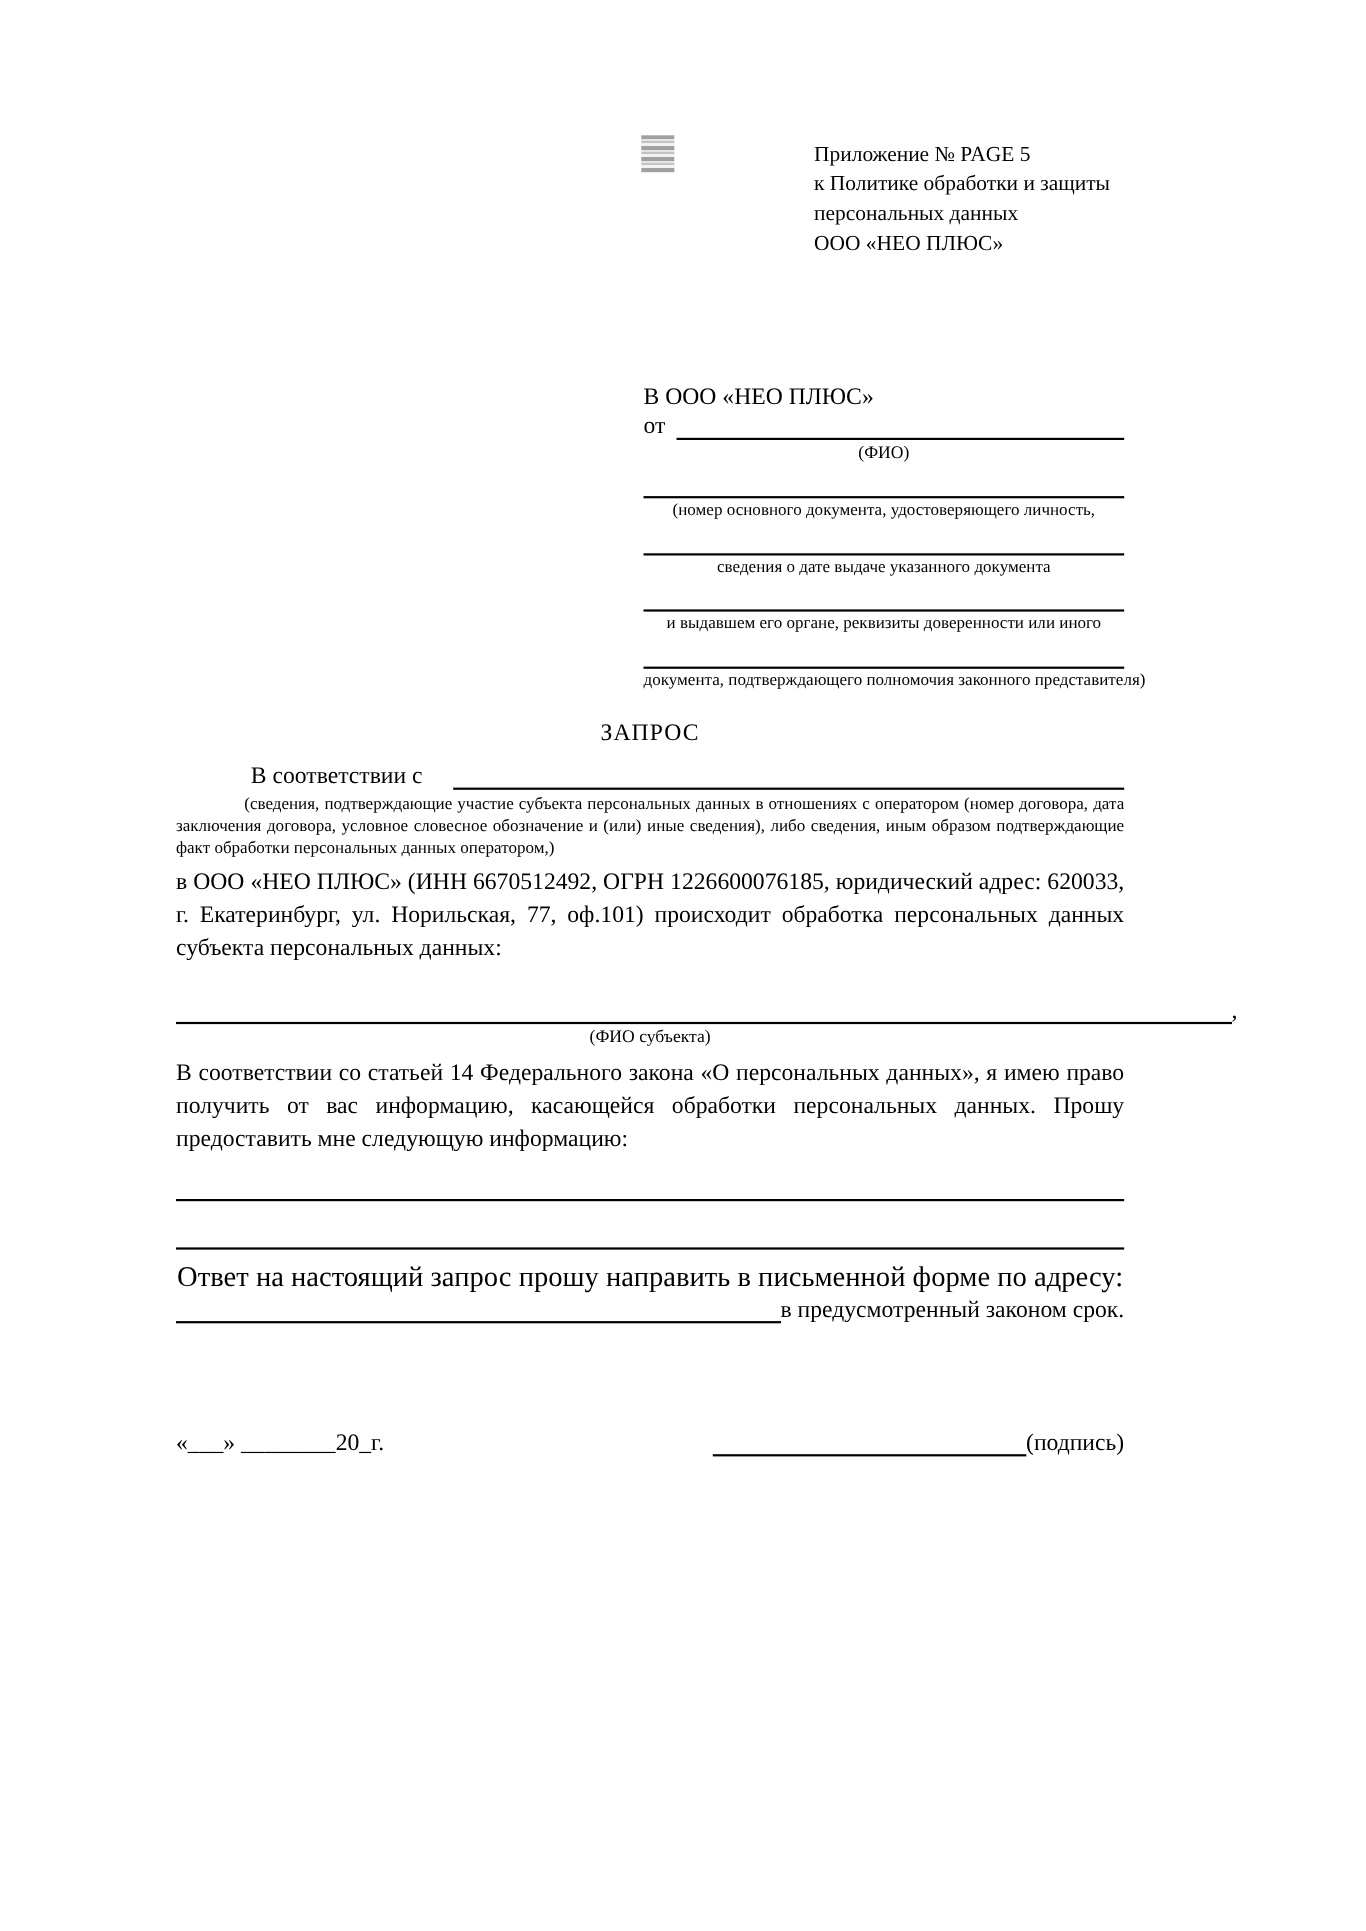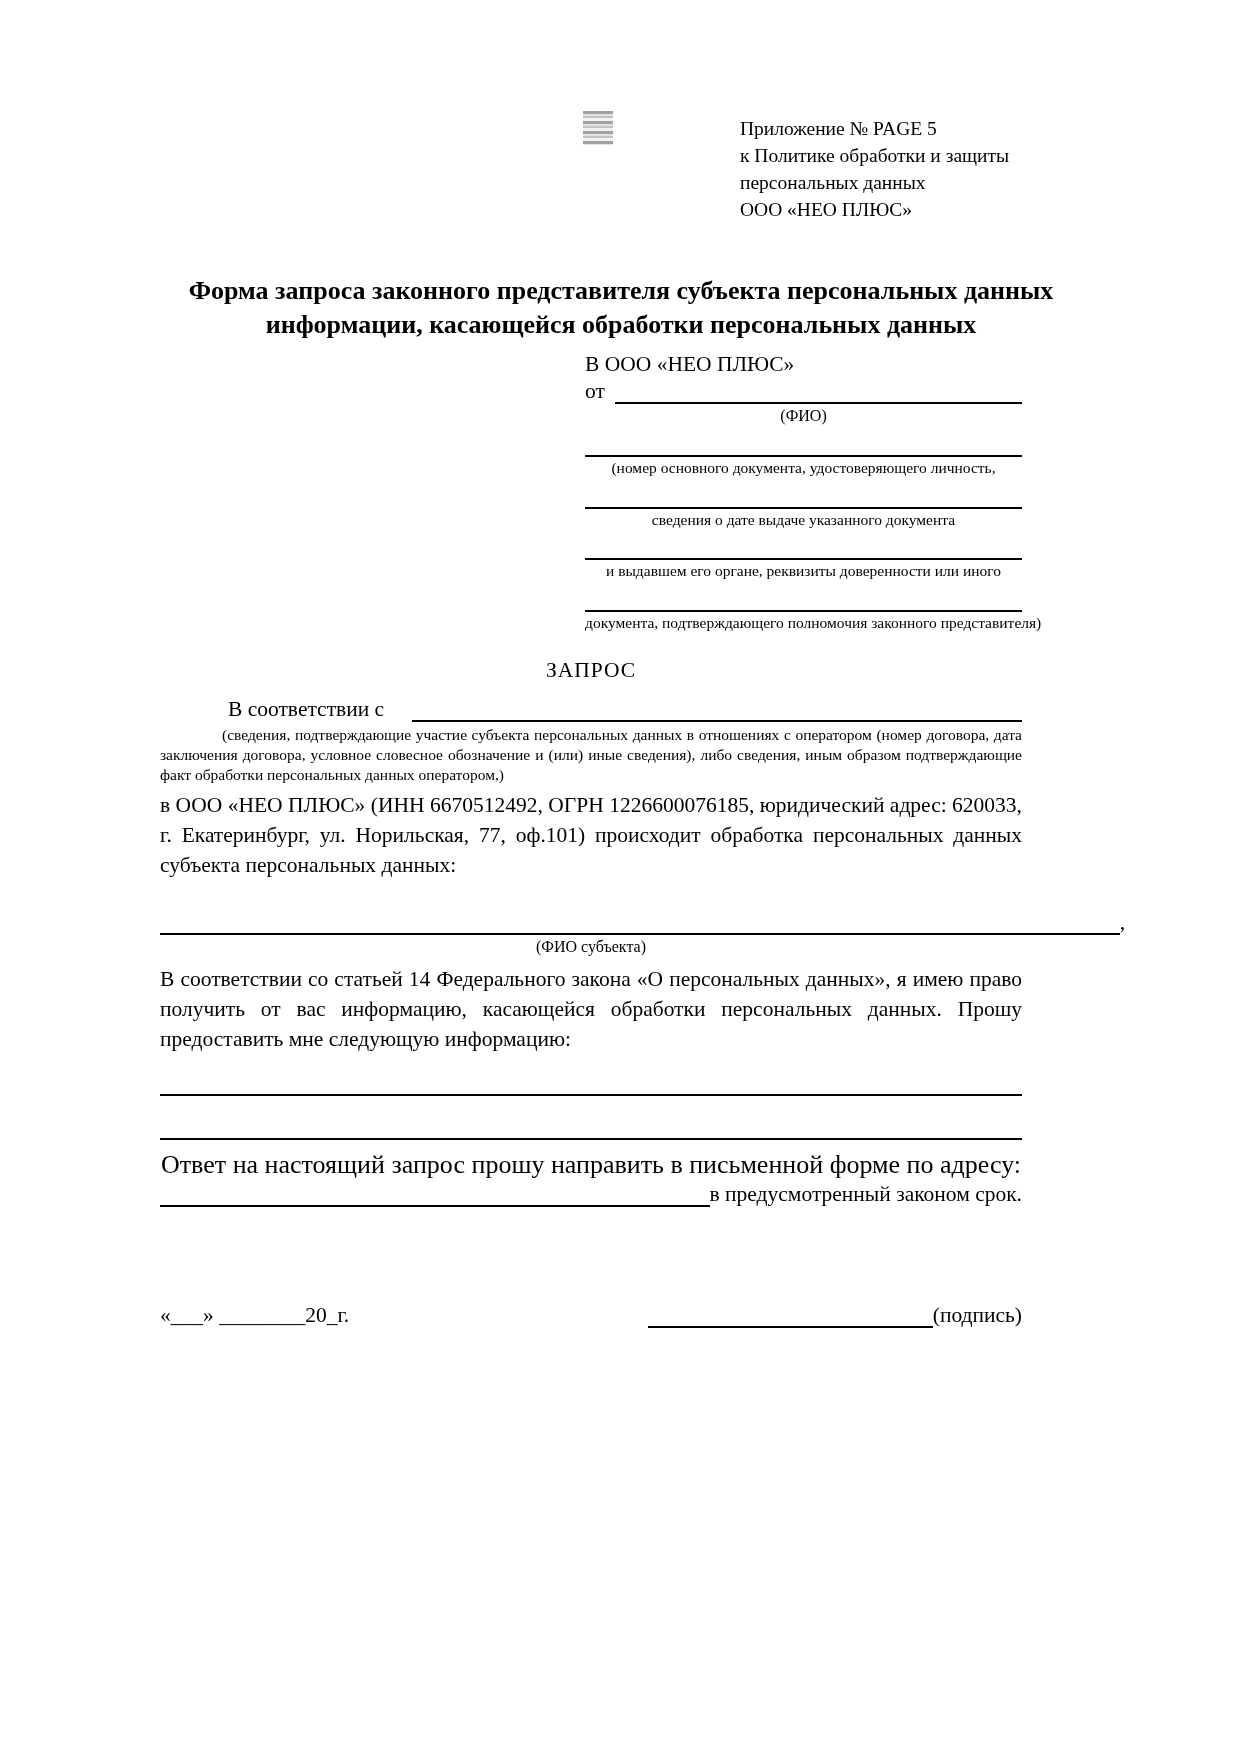--- a/index.html
+++ b/index.html
@@ -1,20 +1,20 @@
 <!DOCTYPE html>
 <html><head>
 <meta charset="utf-8">
 <style>
   * { margin:0; padding:0; box-sizing:border-box; }
   html,body { background:#ffffff; }
   .page {
     position:relative;
     width:1242px; height:1519px;
-    margin:4px auto;
+    margin:16px auto;
     background:#ffffff;
     color:#000000;
     font-family:"Liberation Serif","DejaVu Serif",serif;
     overflow:hidden;
   }
 
   
   .artifact {
     position:absolute; left:583px; top:107px;
     width:30px; height:34px;
@@ -29,21 +29,21 @@
     font-size:19.5px; line-height:1.38;
     white-space:nowrap;
   }
 
   .title {
     position:absolute; top:270px; left:0; width:100%;
     text-align:center; font-weight:bold;
     font-size:26px; line-height:1.3;
   }
 
-  .flow { position:absolute; top:348px; left:160px; width:862px; }
+  .flow { position:absolute; top:332px; left:160px; width:862px; }
 
   .fline { border-bottom:2px solid #000; }
   .fline-block { border-bottom:2px solid #000; }
 
   .addressee { margin-left:425px; width:437px; }
   .addressee .to { font-size:21.5px; }
   .from-row { display:flex; margin-top:2px; font-size:21.5px; }
   .from-row .fline { flex:1; margin-left:10px; }
   .cap {
     text-align:center; font-size:15.5px; line-height:1.35;
@@ -96,24 +96,20 @@
 
   <div class="artifact"></div>
 
   <div class="header-right">
     <div>Приложение №  PAGE 5</div>
     <div>к Политике обработки и защиты</div>
     <div>персональных данных</div>
     <div>ООО «НЕО ПЛЮС»</div>
   </div>
 
-  <div class="title">
-    <div>Форма запроса законного представителя субъекта персональных данных</div>
-    <div>информации, касающейся обработки персональных данных</div>
-  </div>
 
   <div class="flow">
 
     <div class="addressee">
       <div class="to">В ООО «НЕО ПЛЮС»</div>
       <div class="from-row">
         <span>от</span>
         <span class="fline"></span>
       </div>
       <div class="cap cap-fio">(ФИО)</div>

